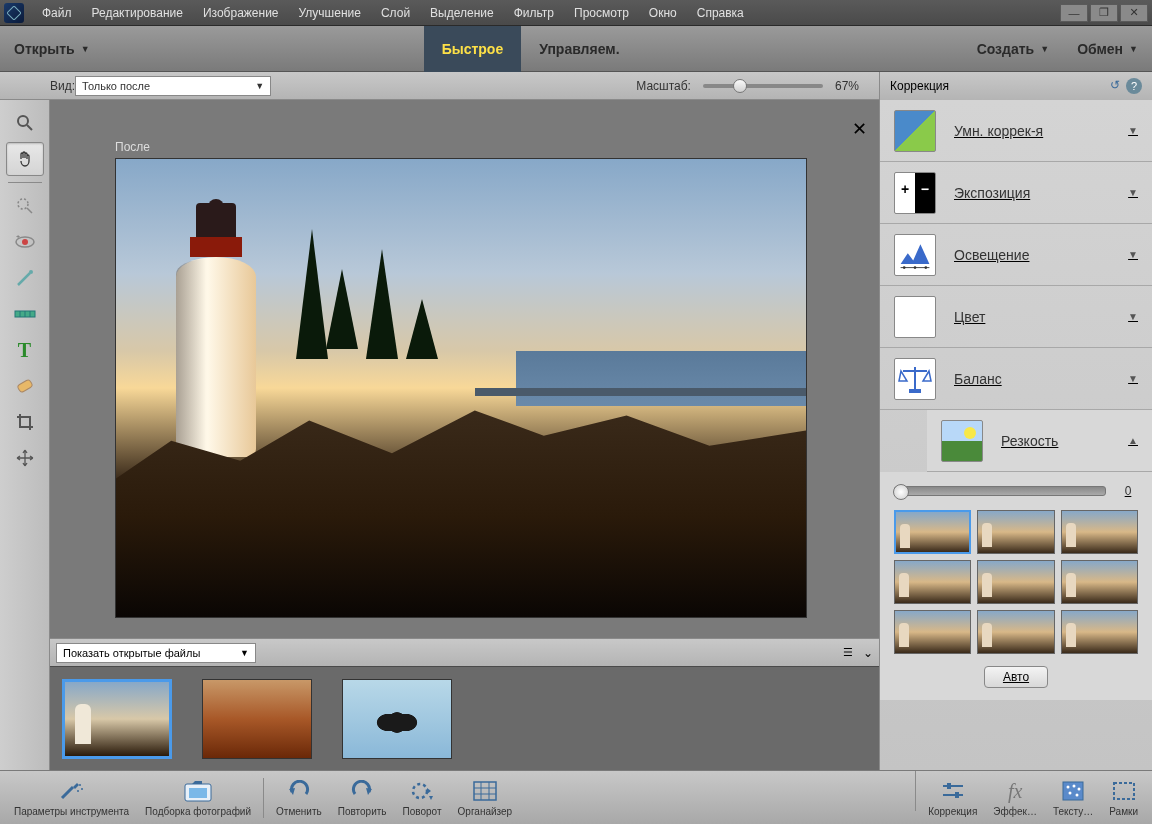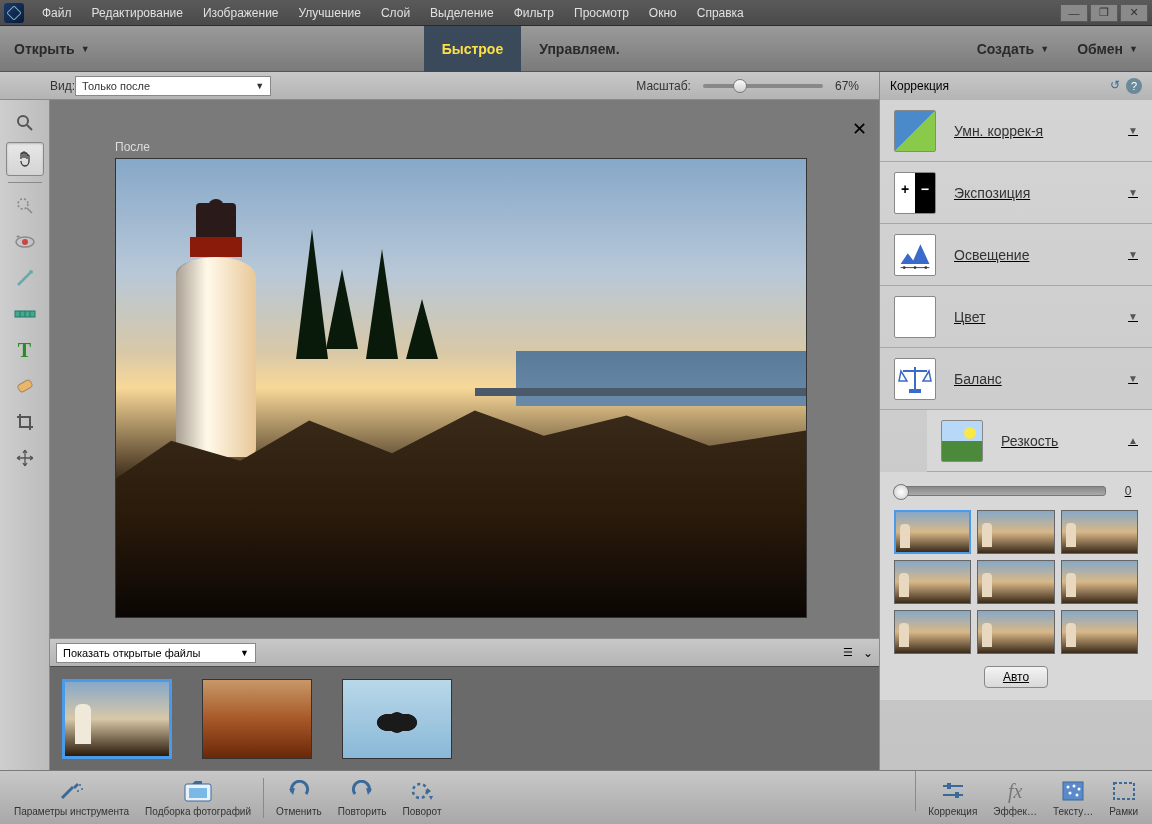--- a/index.html
+++ b/index.html
@@ -405,20 +405,32 @@
   <div class="bb-item">
     <div class="bb-icon">
         <svg width="26" height="22" viewBox="0 0 26 22">
           <circle cx="11" cy="11" r="7" fill="none" stroke="#3a6a9a" stroke-width="2.5" stroke-dasharray="3 3"></circle>
           <polygon points="18,8 22,11 18,14" fill="#3a6a9a"></polygon>
           <text x="20" y="20" font-size="8" fill="#3a6a9a">▾</text>
         </svg>
       </div>
     <span>Поворот</span>
   </div>
+  <div class="bb-item">
+    <div class="bb-icon">
+        <svg width="24" height="20" viewBox="0 0 24 20">
+          <rect x="1" y="1" width="22" height="18" fill="none" stroke="#3a6a9a" stroke-width="1.5"></rect>
+          <line x1="8" y1="1" x2="8" y2="19" stroke="#3a6a9a"></line>
+          <line x1="16" y1="1" x2="16" y2="19" stroke="#3a6a9a"></line>
+          <line x1="1" y1="7" x2="23" y2="7" stroke="#3a6a9a"></line>
+          <line x1="1" y1="13" x2="23" y2="13" stroke="#3a6a9a"></line>
+        </svg>
+      </div>
+    <span>Органайзер</span>
+  </div>
 
   <div class="bb-right">
     <div class="bb-sep"></div>
     <div class="bb-item">
       <div class="bb-icon">
           <svg width="24" height="20" viewBox="0 0 24 20">
             <line x1="2" y1="5" x2="22" y2="5" stroke="#3a6a9a" stroke-width="2"></line>
             <rect x="6" y="2" width="4" height="6" fill="#3a6a9a"></rect>
             <line x1="2" y1="14" x2="22" y2="14" stroke="#3a6a9a" stroke-width="2"></line>
             <rect x="14" y="11" width="4" height="6" fill="#3a6a9a"></rect>

